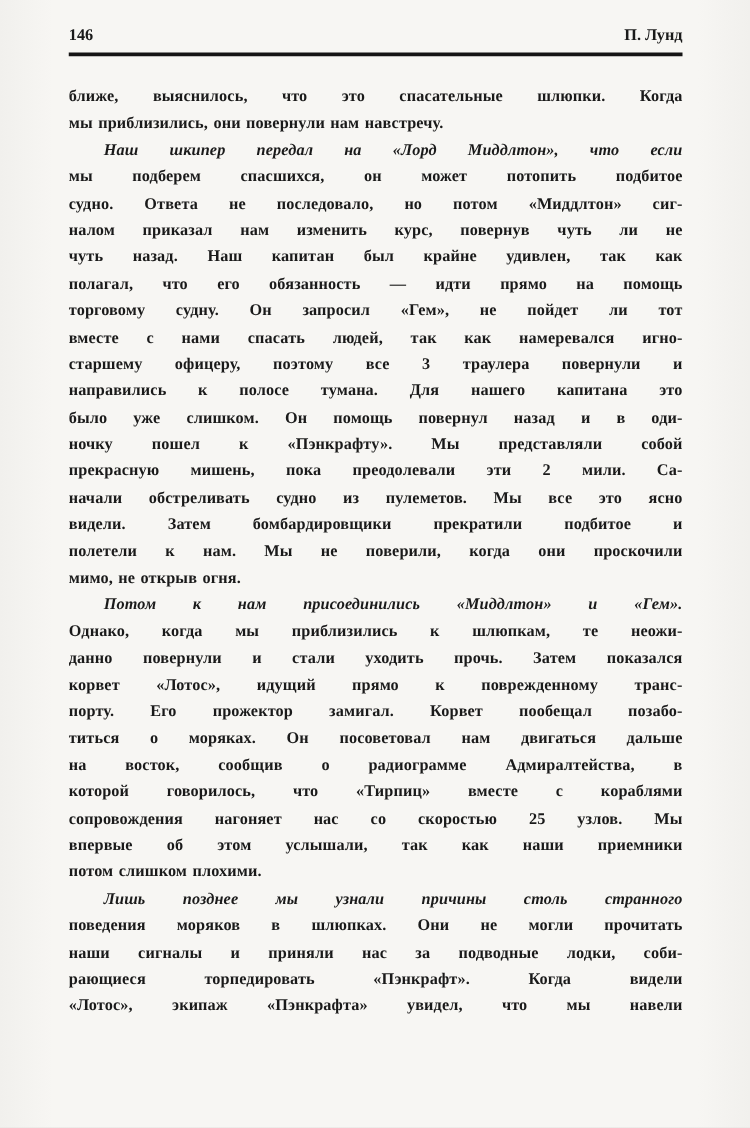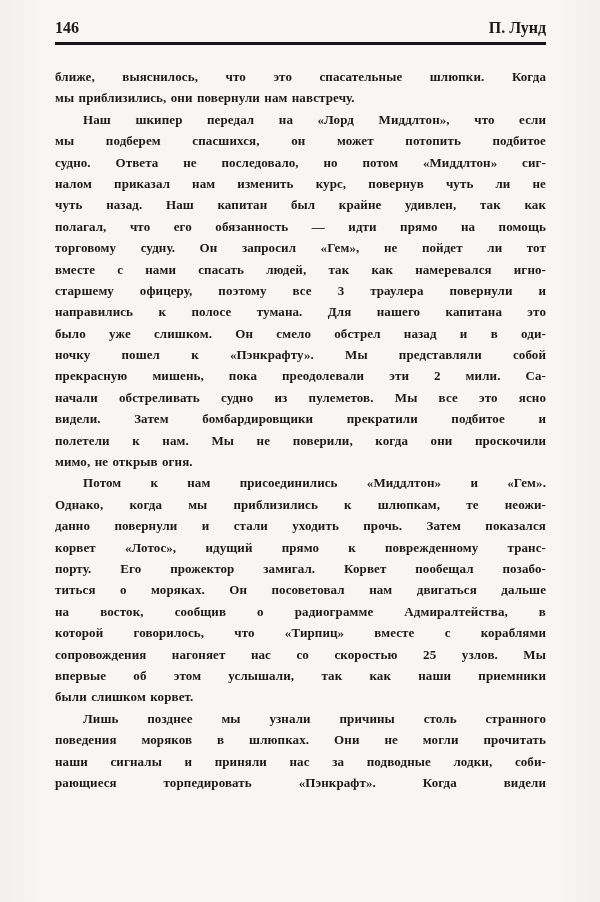--- a/index.html
+++ b/index.html
@@ -21,21 +21,21 @@
   .running-header {
     position: absolute;
     top: 19px;
     left: 55px;
     width: 491px;
     display: flex;
     justify-content: space-between;
     align-items: flex-start;
     padding-bottom: 6px;
     border-bottom: 3px solid #151515;
-    font-size: 16px;
+    font-size: 13px;
     line-height: 17px;
   }
   .text-block {
     position: absolute;
     top: 66px;
     left: 55px;
     width: 491px;
   }
   .line {
     font-size: 13px;
@@ -46,20 +46,21 @@
     text-align-last: justify;
     text-justify: inter-word;
     letter-spacing: 0.1px;
     word-spacing: 1px;
   }
   .line.endline {
     text-align-last: left;
   }
   .line.indent {
     text-indent: 28px;
+    font-style: italic;
   }
 </style>
 </head>
 <body>
 
 <div class="page">
 
   <div class="running-header">
     <span>146</span>
     <span>П. Лунд</span>
@@ -73,39 +74,40 @@
     <div class="line indent">Наш шкипер передал на «Лорд Миддлтон», что если</div>
     <div class="line">мы подберем спасшихся, он может потопить подбитое</div>
     <div class="line">судно. Ответа не последовало, но потом «Миддлтон» сиг-</div>
     <div class="line">налом приказал нам изменить курс, повернув чуть ли не</div>
     <div class="line">чуть назад. Наш капитан был крайне удивлен, так как</div>
     <div class="line">полагал, что его обязанность — идти прямо на помощь</div>
     <div class="line">торговому судну. Он запросил «Гем», не пойдет ли тот</div>
     <div class="line">вместе с нами спасать людей, так как намеревался игно-</div>
     <div class="line">старшему офицеру, поэтому все 3 траулера повернули и</div>
     <div class="line">направились к полосе тумана. Для нашего капитана это</div>
-    <div class="line">было уже слишком. Он смело обстрел назад и в оди-</div>
+    <div class="line">было уже слишком. Он помощь повернул назад и в оди-</div>
     <div class="line">ночку пошел к «Пэнкрафту». Мы представляли собой</div>
     <div class="line">прекрасную мишень, пока преодолевали эти 2 мили. Са-</div>
     <div class="line">начали обстреливать судно из пулеметов. Мы все это ясно</div>
     <div class="line">видели. Затем бомбардировщики прекратили подбитое и</div>
     <div class="line">полетели к нам. Мы не поверили, когда они проскочили</div>
     <div class="line endline">мимо, не открыв огня.</div>
 
     <div class="line indent">Потом к нам присоединились «Миддлтон» и «Гем».</div>
     <div class="line">Однако, когда мы приблизились к шлюпкам, те неожи-</div>
     <div class="line">данно повернули и стали уходить прочь. Затем показался</div>
     <div class="line">корвет «Лотос», идущий прямо к поврежденному транс-</div>
     <div class="line">порту. Его прожектор замигал. Корвет пообещал позабо-</div>
     <div class="line">титься о моряках. Он посоветовал нам двигаться дальше</div>
     <div class="line">на восток, сообщив о радиограмме Адмиралтейства, в</div>
     <div class="line">которой говорилось, что «Тирпиц» вместе с кораблями</div>
     <div class="line">сопровождения нагоняет нас со скоростью 25 узлов. Мы</div>
     <div class="line">впервые об этом услышали, так как наши приемники</div>
-    <div class="line endline">были слишком корвет.</div>
+    <div class="line endline">потом слишком плохими.</div>
 
     <div class="line indent">Лишь позднее мы узнали причины столь странного</div>
     <div class="line">поведения моряков в шлюпках. Они не могли прочитать</div>
     <div class="line">наши сигналы и приняли нас за подводные лодки, соби-</div>
     <div class="line">рающиеся торпедировать «Пэнкрафт». Когда видели</div>
+    <div class="line">«Лотос», экипаж «Пэнкрафта» увидел, что мы навели</div>
   </div>
 
 </div>
 
 </body></html>

